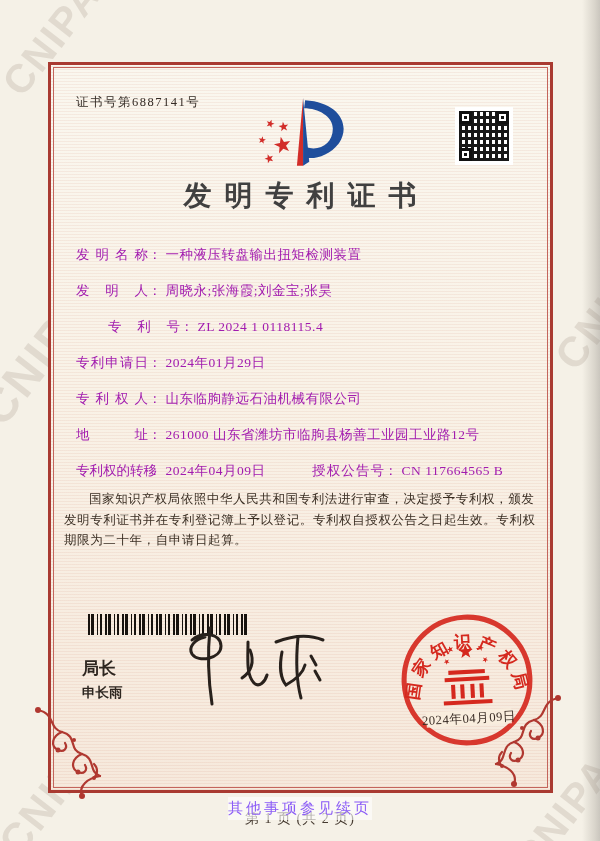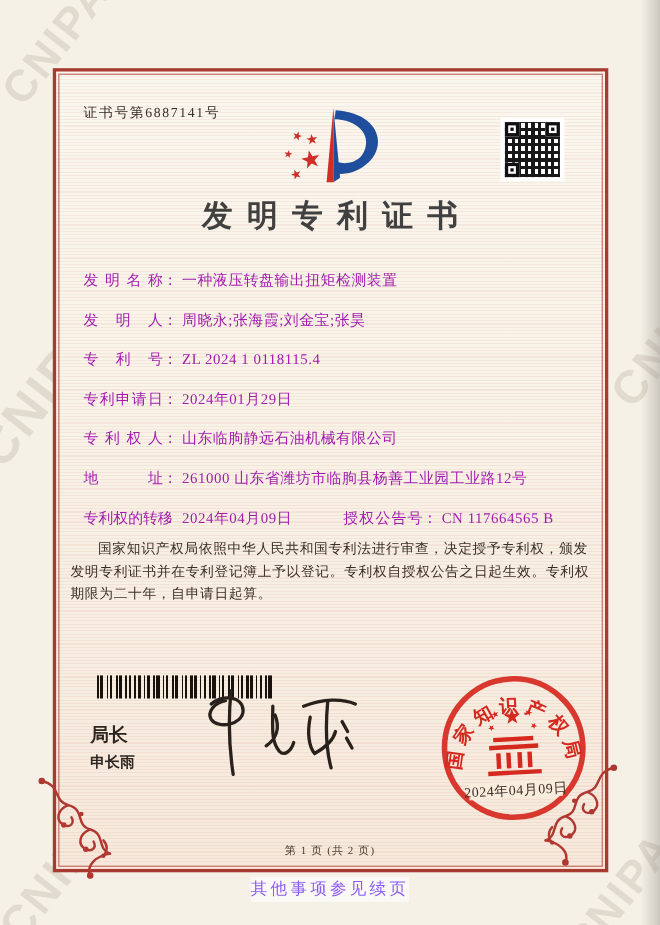--- a/index.html
+++ b/index.html
@@ -50,21 +50,21 @@
   .finder.tl{left:0;top:0;} .finder.tr{right:0;top:0;} .finder.bl{left:0;bottom:0;}
 
   .title{position:absolute;left:0;right:0;top:177px;text-align:center;
     font-size:28px;font-weight:700;letter-spacing:13px;text-indent:13px;color:#404040;}
 
   .row{position:absolute;left:76px;font-size:13.5px;white-space:nowrap;color:#a21caf;}
   .flabel{display:inline-block;width:72px;text-align:justify;text-align-last:justify;vertical-align:top;}
   .fcolon{display:inline-block;margin-right:4px;}
   .fvalue{letter-spacing:0.5px;}
   .row .pair2{position:absolute;left:236px;top:0;white-space:nowrap;}
-  .r0{top:246px;} .r1{top:282px;} .r2{top:318px;} .r3{top:354px;}
+  .r0{top:246px;} .r1{top:282px;} .r2{top:318px;margin-left:32px;} .r3{top:354px;}
   .r4{top:390px;} .r5{top:426px;} .r6{top:462px;}
 
   .body-text{position:absolute;left:64px;top:489px;width:476px;
     font-size:12.5px;line-height:1.64;letter-spacing:0.6px;color:#3a2e23;}
   .body-text p{margin:0 0 9px 0;text-indent:2em;}
 
   .barcode{position:absolute;left:88px;top:614px;width:162px;height:21px;
     background:repeating-linear-gradient(90deg,
       #17120e 0 2px,rgba(0,0,0,0) 2px 3px,
       #17120e 3px 6px,rgba(0,0,0,0) 6px 9px,
@@ -76,21 +76,21 @@
   .signer-name{position:absolute;left:82px;top:684px;font-size:13.5px;font-weight:700;
     font-family:"Liberation Sans","DejaVu Sans",sans-serif;color:#2e2620;}
   .signature{position:absolute;left:158px;top:622px;width:178px;height:88px;}
 
   .seal{position:absolute;left:396px;top:609px;width:142px;height:142px;transform:rotate(-3deg);}
 
   .flourish{position:absolute;width:74px;height:94px;}
   .flourish.bl{left:34px;top:706px;transform:scaleX(-1);}
   .flourish.br{left:488px;top:694px;}
 
-  .page-indicator{position:absolute;left:0;right:0;top:766px;text-align:center;font-size:10px;
+  .page-indicator{position:absolute;left:0;right:0;top:810px;text-align:center;font-size:14px;
     letter-spacing:1px;color:#453a30;}
   .footer-note{position:absolute;left:0;right:0;top:797px;text-align:center;}
   .footer-note span{display:inline-block;background:rgba(255,255,255,0.6);padding:2px 0;
     font-size:15px;letter-spacing:3px;color:#8b5cf6;}
 </style>
 </head>
 <body>
 
 <span class="wm wm1">CNIPA</span>
 <span class="wm wm2">CNIPA</span>

